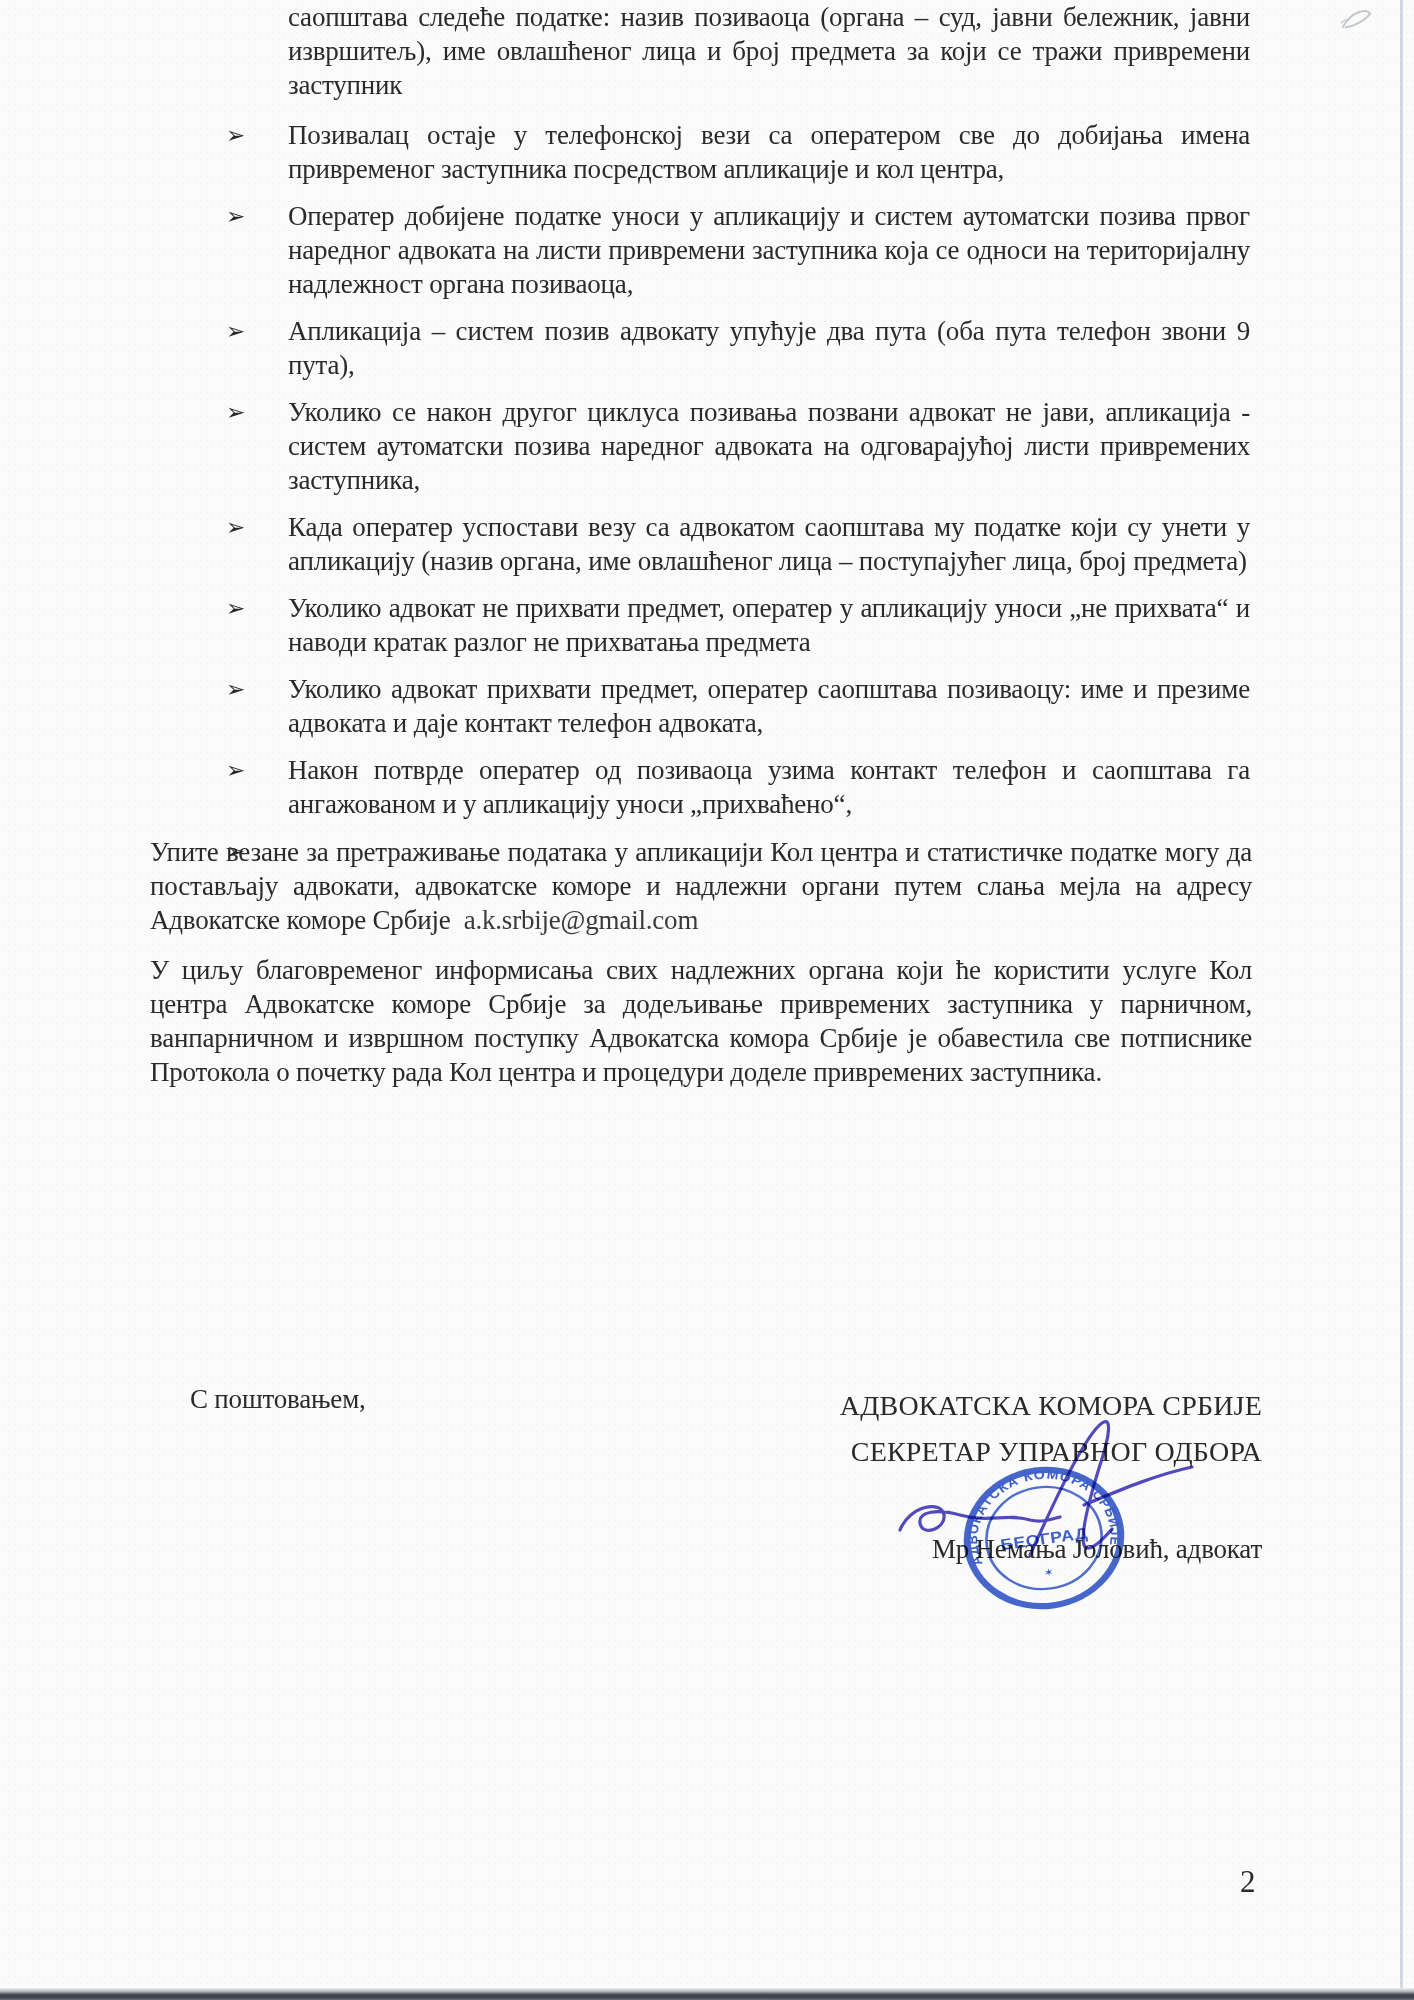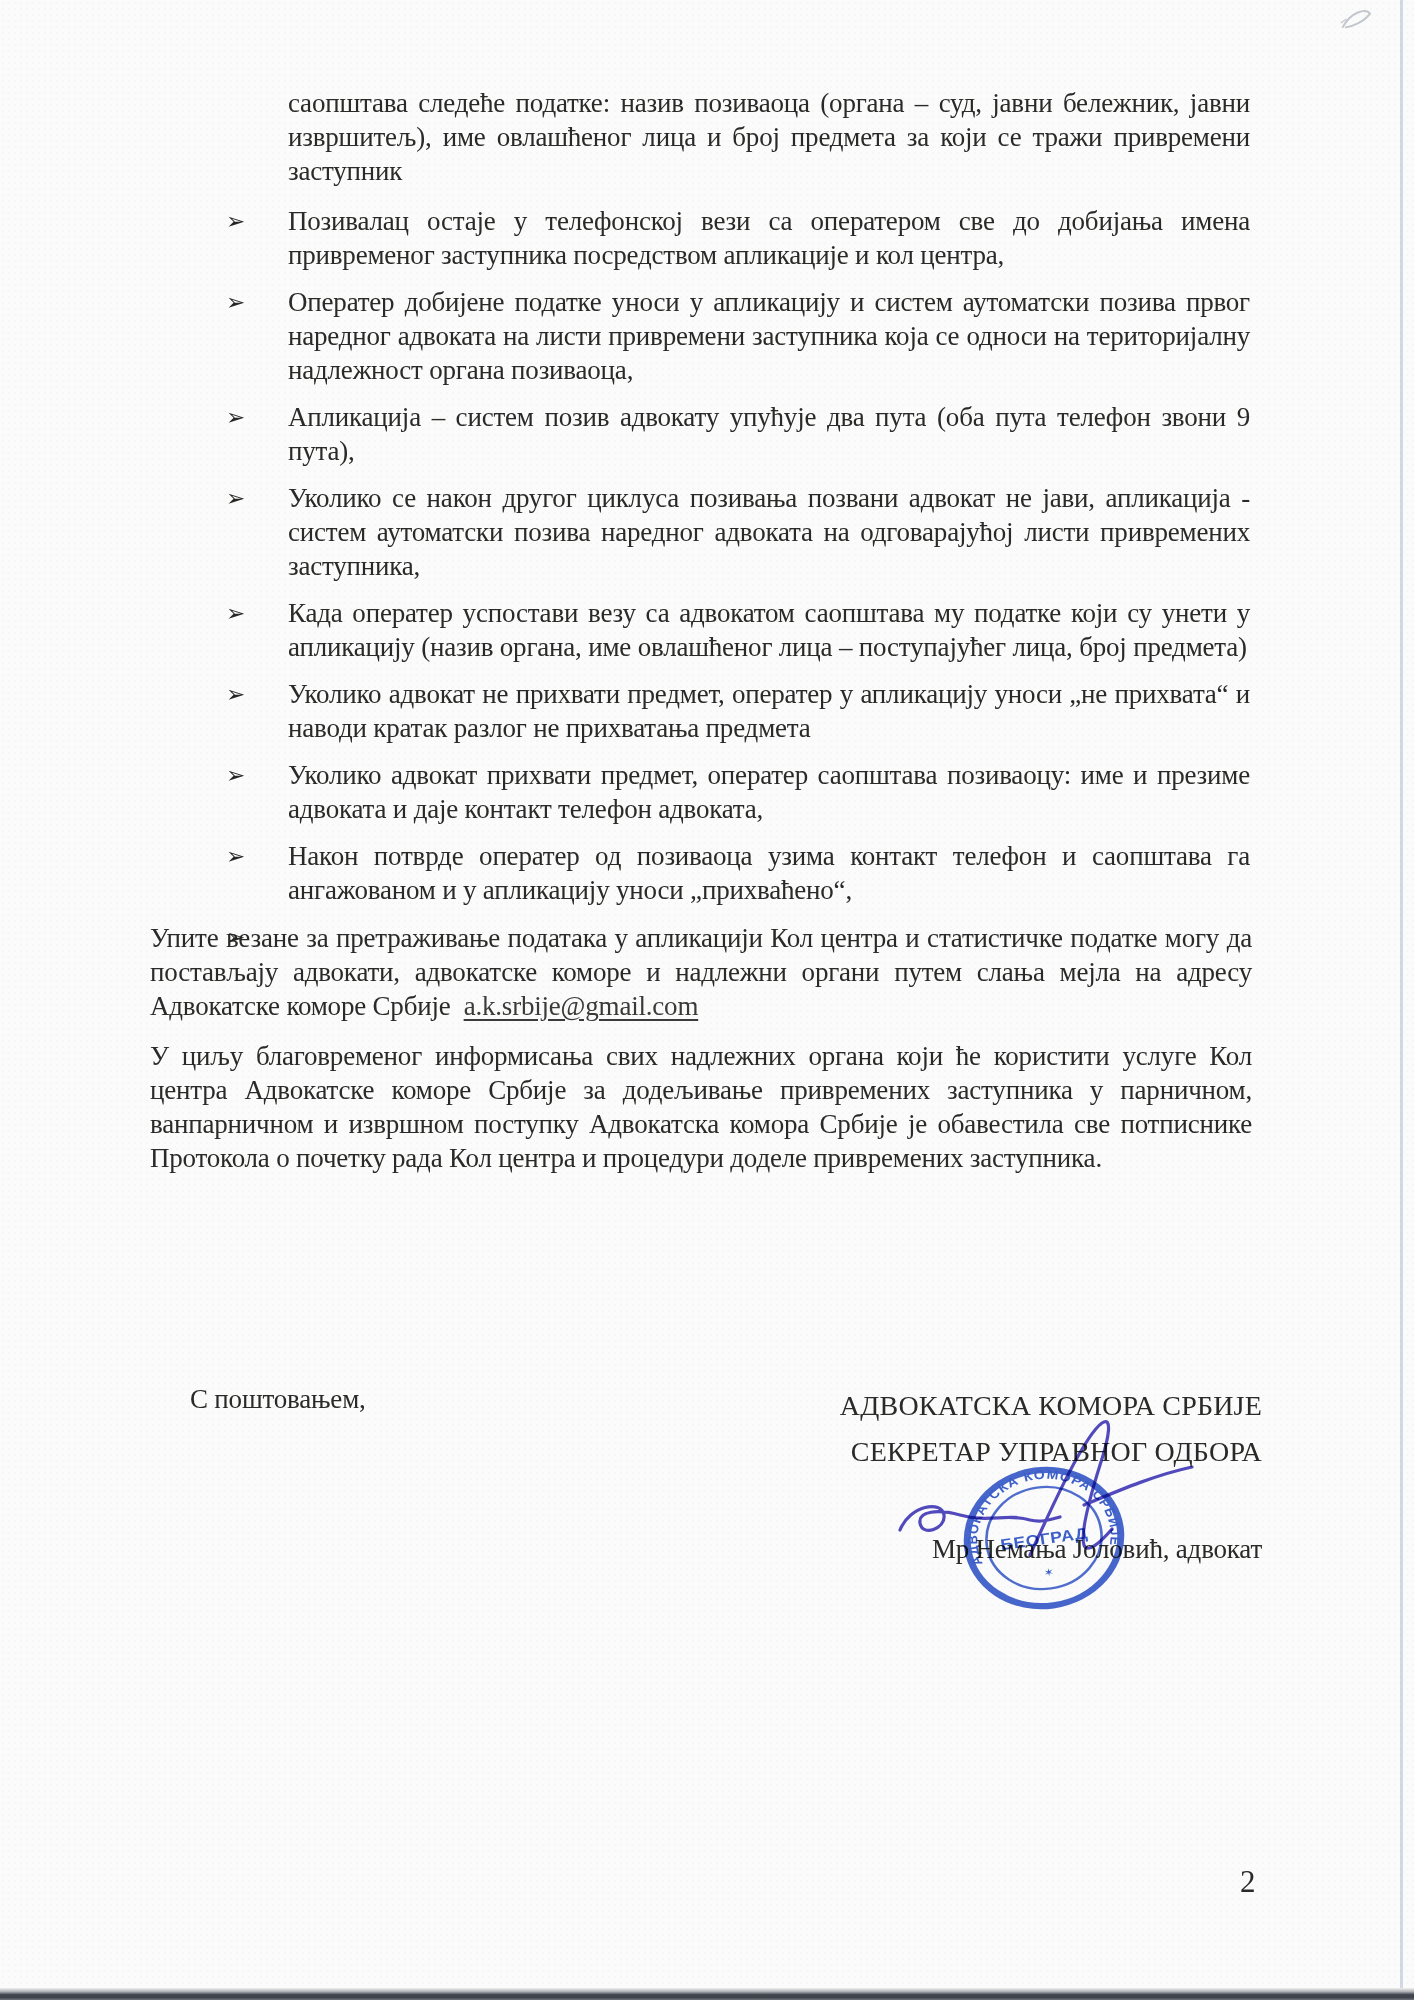--- a/index.html
+++ b/index.html
@@ -7,21 +7,21 @@
     position:relative;
     width:1414px;height:2000px;
     margin:0 auto;
     background:#fafbfa;
     background-image:radial-gradient(rgba(190,198,212,.07) 1px, transparent 1.4px);
     background-size:6px 6px;
     overflow:hidden;
     font-family:"Liberation Serif","DejaVu Serif",serif;
     color:#2a2a28;
   }
-  .flow{position:absolute;left:0;top:0;width:100%;padding-top:86px;}
+  .flow{position:absolute;left:0;top:0;width:100%;}
   .intro{
     margin:0 0 0 288px;width:962px;
     font-size:27px;line-height:34px;
     text-align:justify;letter-spacing:-0.2px;
   }
   ul.bullets{
     list-style:none;
     margin:16px 0 14px 226px;padding:0;
     width:1024px;
   }
@@ -35,21 +35,20 @@
     position:absolute;left:0;top:2px;
     font-family:"DejaVu Sans",sans-serif;
     font-size:23px;line-height:30px;color:#262624;
   }
   .para{
     margin:0 0 16px 150px;width:1102px;
     font-size:27px;line-height:34px;
     text-align:justify;letter-spacing:-0.2px;
   }
   .email{
-    text-decoration:underline;
     text-underline-offset:4px;
     color:#3a3a38;
     white-space:nowrap;
   }
   .salutation{
     position:absolute;left:190px;top:1352px;
     font-size:27px;letter-spacing:-0.2px;margin-top:32px;
   }
   .org-line1,.org-line2,.signatory{
     position:absolute;right:152px;white-space:nowrap;

